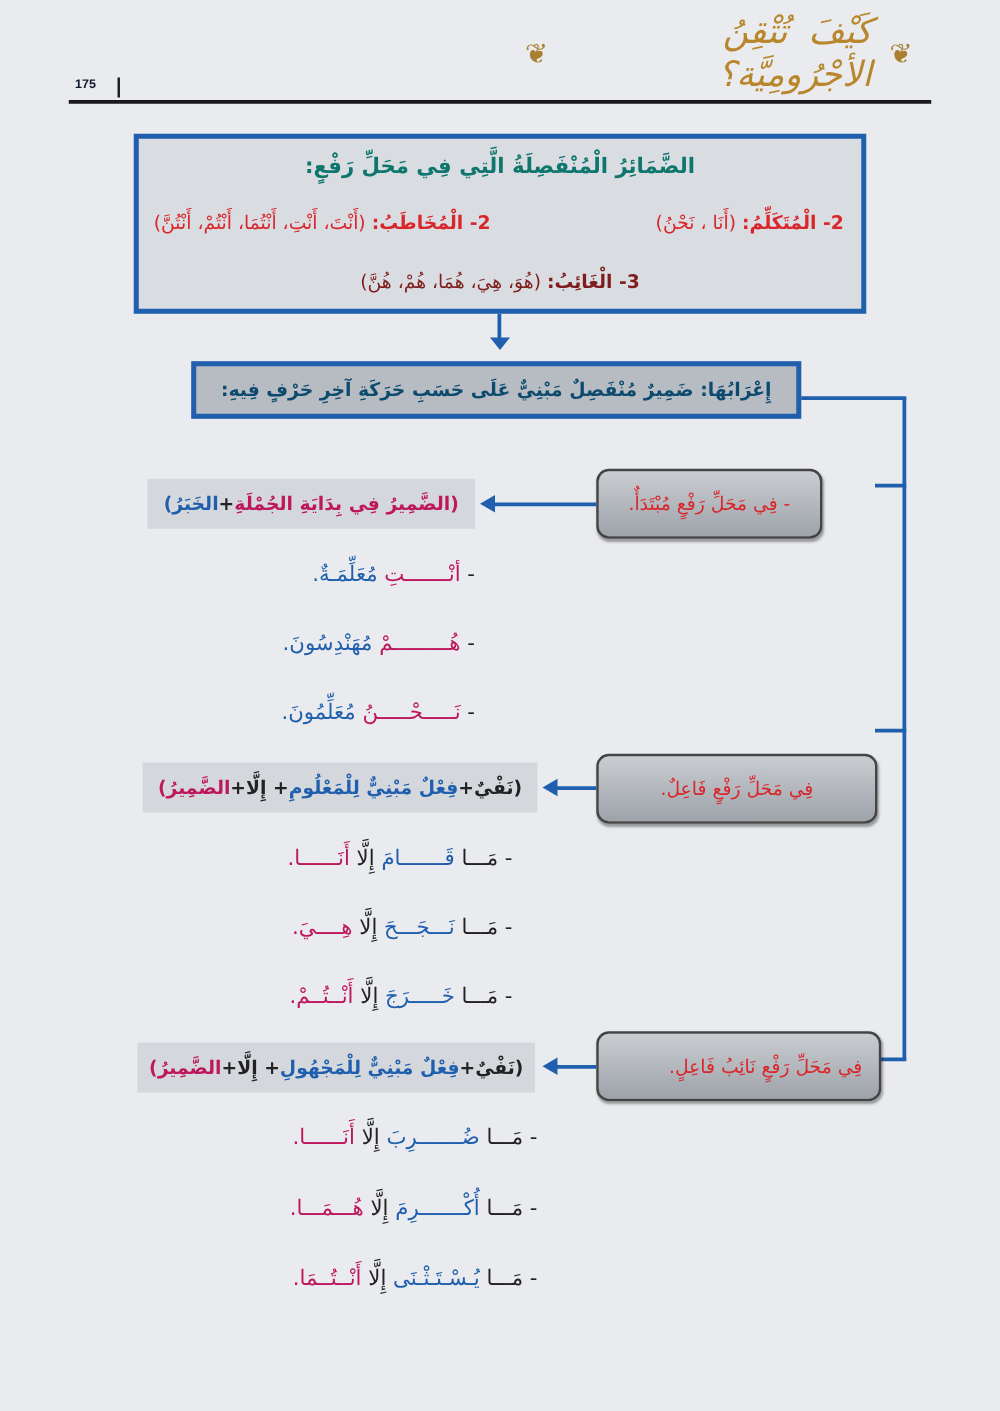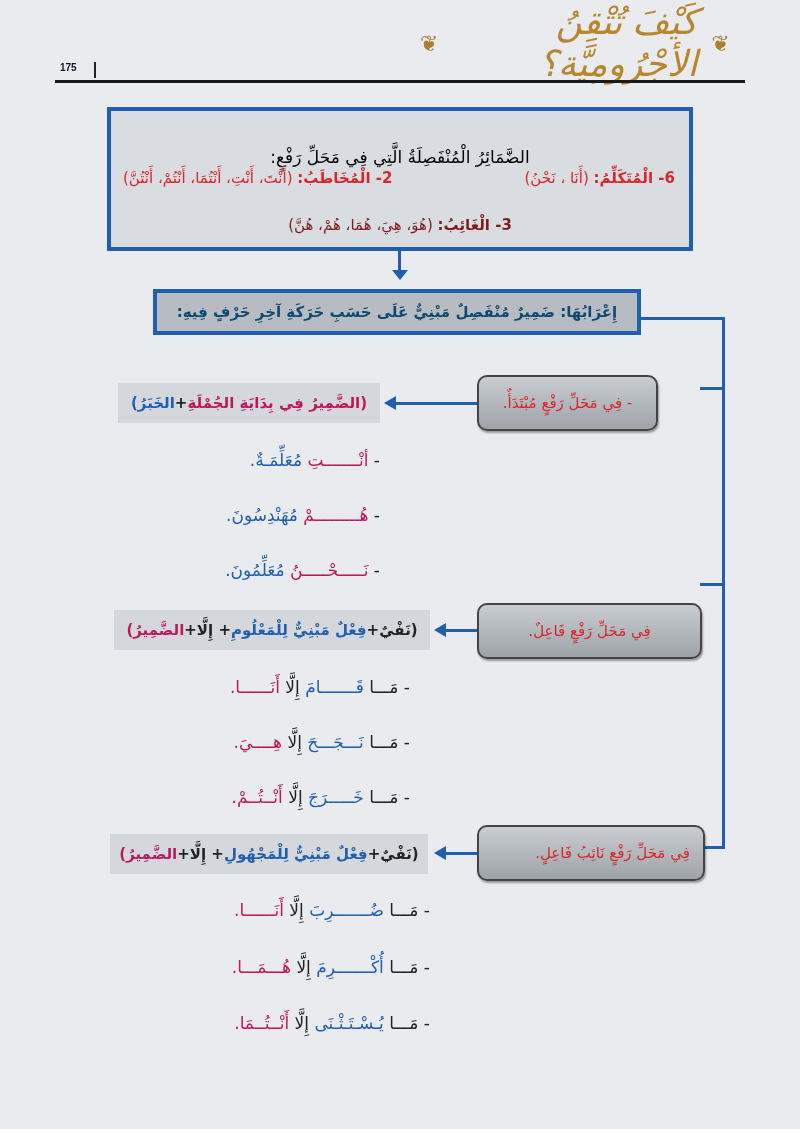--- a/index.html
+++ b/index.html
@@ -1,26 +1,26 @@
 <!DOCTYPE html>
 <html><head>
 <meta charset="utf-8">
 <style>
   html,body{margin:0;padding:0;}
   body{width:800px;height:1129px;background:#eaebef;position:relative;overflow:hidden;font-family:"DejaVu Sans",sans-serif;}
   .abs{position:absolute;}
   .rtl{direction:rtl;unicode-bidi:plaintext;}
   .title{left:420px;top:18px;width:310px;height:50px;display:flex;align-items:center;justify-content:center;gap:14px;}
-  .title-text{font-family:Liberation Sans, sans-serif;font-size:36px;color:#b8862b;font-style:italic;}
+  .title-text{font-family:Liberation Mono, monospace;font-size:28px;color:#b8862b;font-style:italic;}
   .orn{font-size:22px;color:#a8802f;}
   .header-rule{left:55px;top:80px;width:690px;height:3px;background:#1a1a1a;}
   .page-no{left:60px;top:62px;font-family:"Liberation Sans",sans-serif;font-weight:bold;font-size:10px;color:#0f172a;}
   .page-bar{left:94px;top:62px;width:2px;height:16px;background:#222;}
   .box1{left:107px;top:107px;width:586px;height:144px;border:4px solid #1f5fae;background:#d9dde2;box-sizing:border-box;}
-  .box1 .h{position:absolute;top:12px;left:0;right:0;text-align:center;color:#000000;font-weight:normal;font-size:17px;margin-top:24px;}
+  .box1 .h{position:absolute;top:12px;left:0;right:0;text-align:center;color:#0f766e;font-weight:bold;font-size:17px;}
   .box1 .l1r{position:absolute;top:58px;right:14px;color:#d9262b;font-size:15px;}
   .box1 .l1l{position:absolute;top:58px;left:12px;color:#d9262b;font-size:15px;}
   .box1 .l2{position:absolute;top:105px;left:0;right:0;text-align:center;color:#7f1d1d;font-size:15px;}
   .lbl{font-weight:bold;}
   .arrow-down{left:398px;top:251px;width:3px;height:22px;background:#1f5fae;}
   .arrow-down-head{left:392px;top:270px;width:0;height:0;border-left:8px solid transparent;border-right:8px solid transparent;border-top:10px solid #1f5fae;}
   .box2{left:153px;top:289px;width:488px;height:46px;border:4px solid #1f5fae;background:#b7bcc3;box-sizing:border-box;display:flex;align-items:center;justify-content:center;}
   .box2 span{color:#0c4a6e;font-weight:bold;font-size:15px;}
   .vline{left:722px;top:318px;width:3px;height:530px;background:#1f5fae;}
   .hline{height:3px;background:#1f5fae;}
@@ -40,21 +40,21 @@
   <span class="title-text rtl">كَيْفَ تُتْقِنُ الأجْرُومِيَّة؟</span>
   <span class="orn">❦</span>
 </div>
 <div class="abs page-no">175</div>
 <div class="abs page-bar"></div>
 <div class="abs header-rule"></div>
 
 <div class="abs box1 rtl">
   <div class="h">الضَّمَائِرُ الْمُنْفَصِلَةُ الَّتِي فِي مَحَلِّ رَفْعٍ:</div>
   <div class="l1r">
-    <span class="lbl">6- الْمُتَكَلِّمُ:</span>
+    <span class="lbl">2- الْمُتَكَلِّمُ:</span>
     <span>(أَنَا ، نَحْنُ)</span>
   </div>
   <div class="l1l" style="direction:rtl">
     <span class="lbl">2- الْمُخَاطَبُ:</span>
     <span>(أَنْتَ، أَنْتِ، أَنْتُمَا، أَنْتُمْ، أَنْتُنَّ)</span>
   </div>
   <div class="l2">
     <span class="lbl">3- الْغَائِبُ:</span>
     <span>(هُوَ، هِيَ، هُمَا، هُمْ، هُنَّ)</span>
   </div>

